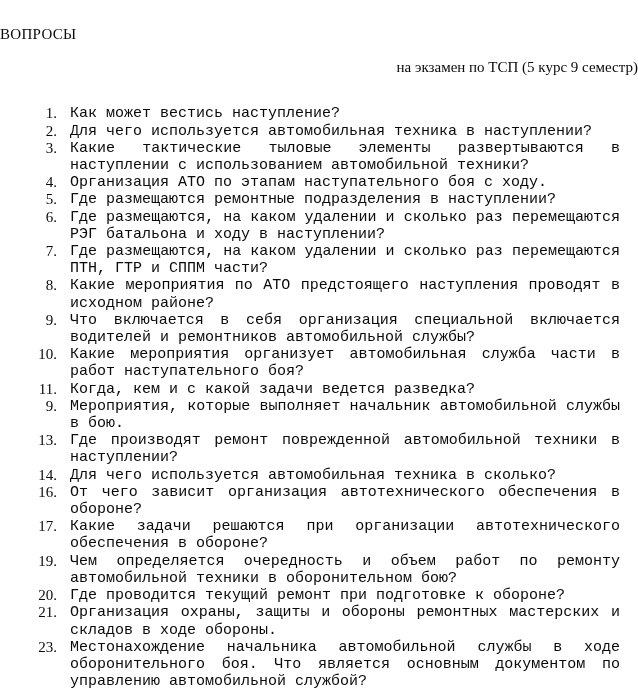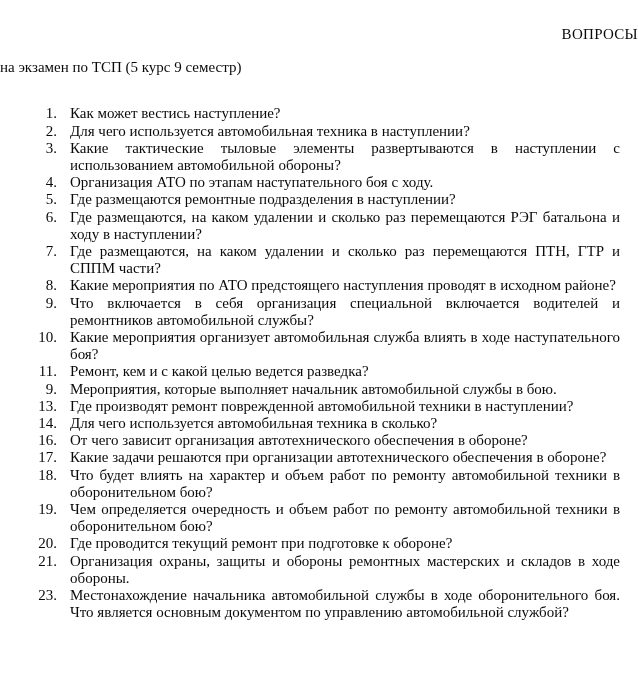--- a/index.html
+++ b/index.html
@@ -17,45 +17,46 @@
     color: #0a0a0a;
   }
   .page {
     width: 638px;
     height: 699px;
     box-sizing: border-box;
     padding-top: 26px;
     background: #ffffff;
   }
   .doc-title {
-    text-align: right;
+    text-align: left;
     letter-spacing: 0.3px;
   }
   .doc-subtitle {
-    text-align: left;
+    text-align: right;
     margin-top: 16px;
   }
   ol.questions {
     list-style: none;
     margin: 29px 0 0 0;
     padding: 0 18px 0 0;
   }
   li.q {
     display: flex;
     align-items: flex-start;
   }
   li.q .num {
     flex: 0 0 57px;
     text-align: right;
     white-space: nowrap;
   }
   li.q .txt {
     flex: 1;
     padding-left: 13px;
     text-align: justify;
+    font-family: Liberation Mono, monospace;
   }
 </style>
 </head>
 <body>
 
 <div class="page">
   <div class="doc-title">ВОПРОСЫ</div>
   <div class="doc-subtitle">на экзамен по ТСП (5 курс 9 семестр)</div>
   <ol class="questions">
   <li class="q">
@@ -63,21 +64,21 @@
     <span class="txt">Как может вестись наступление?</span>
   </li>
 
   <li class="q">
     <span class="num">2.</span>
     <span class="txt">Для чего используется автомобильная техника в наступлении?</span>
   </li>
 
   <li class="q">
     <span class="num">3.</span>
-    <span class="txt">Какие тактические тыловые элементы развертываются в наступлении с использованием автомобильной обороны?</span>
+    <span class="txt">Какие тактические тыловые элементы развертываются в наступлении с использованием автомобильной техники?</span>
   </li>
 
   <li class="q">
     <span class="num">4.</span>
     <span class="txt">Организация АТО по этапам наступательного боя с ходу.</span>
   </li>
 
   <li class="q">
     <span class="num">5.</span>
     <span class="txt">Где размещаются ремонтные подразделения в наступлении?</span>
@@ -98,26 +99,26 @@
     <span class="txt">Какие мероприятия по АТО предстоящего наступления проводят в исходном районе?</span>
   </li>
 
   <li class="q">
     <span class="num">9.</span>
     <span class="txt">Что включается в себя организация специальной включается водителей и ремонтников автомобильной службы?</span>
   </li>
 
   <li class="q">
     <span class="num">10.</span>
-    <span class="txt">Какие мероприятия организует автомобильная служба влиять в ходе наступательного боя?</span>
+    <span class="txt">Какие мероприятия организует автомобильная служба части в работ наступательного боя?</span>
   </li>
 
   <li class="q">
     <span class="num">11.</span>
-    <span class="txt">Ремонт, кем и с какой целью ведется разведка?</span>
+    <span class="txt">Когда, кем и с какой задачи ведется разведка?</span>
   </li>
 
   <li class="q">
     <span class="num">9.</span>
     <span class="txt">Мероприятия, которые выполняет начальник автомобильной службы в бою.</span>
   </li>
 
   <li class="q">
     <span class="num">13.</span>
     <span class="txt">Где производят ремонт поврежденной автомобильной техники в наступлении?</span>
@@ -132,24 +133,20 @@
   <li class="q">
     <span class="num">16.</span>
     <span class="txt">От чего зависит организация автотехнического обеспечения в обороне?</span>
   </li>
 
   <li class="q">
     <span class="num">17.</span>
     <span class="txt">Какие задачи решаются при организации автотехнического обеспечения в обороне?</span>
   </li>
 
-  <li class="q">
-    <span class="num">18.</span>
-    <span class="txt">Что будет влиять на характер и объем работ по ремонту автомобильной техники в оборонительном бою?</span>
-  </li>
 
   <li class="q">
     <span class="num">19.</span>
     <span class="txt">Чем определяется очередность и объем работ по ремонту автомобильной техники в оборонительном бою?</span>
   </li>
 
   <li class="q">
     <span class="num">20.</span>
     <span class="txt">Где проводится текущий ремонт при подготовке к обороне?</span>
   </li>

